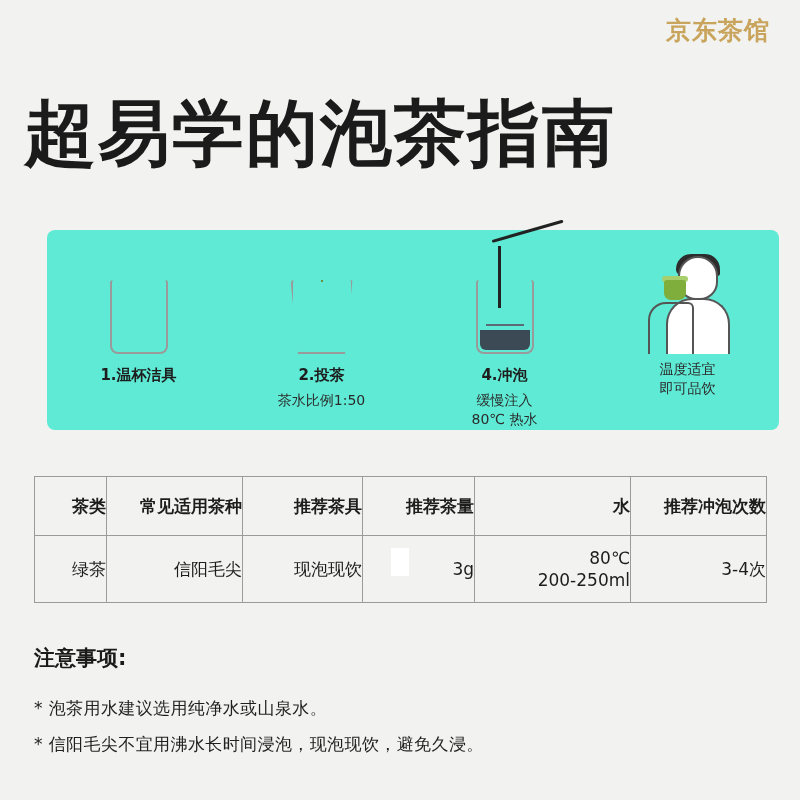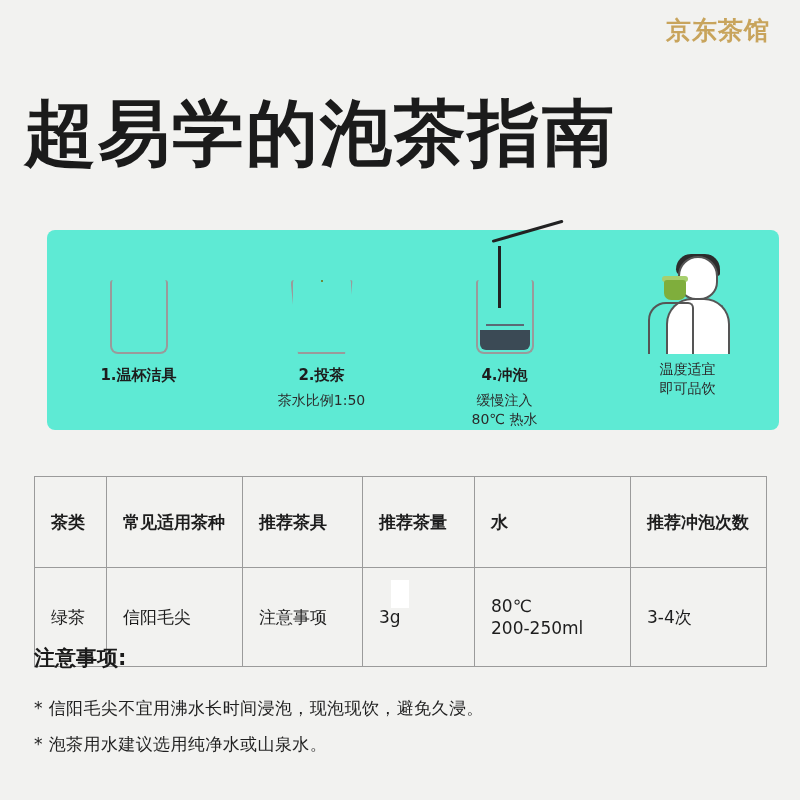--- a/index.html
+++ b/index.html
@@ -256,24 +256,24 @@
     top: 476px;
     left: 34px;
     width: 732px;
     border: 1px solid #9b9b9b;
     border-collapse: collapse;
     background: transparent;
     table-layout: fixed;
   }
   .table td, .table th {
     border: 1px solid #9b9b9b;
-    text-align: left;
+    text-align: right;
     font-family: "DejaVu Sans", sans-serif;
     color: #1d1d1d;
-    padding: 16px;
+    padding: 0;
   }
   .table thead th {
     height: 58px;
     font-size: 17px;
     font-weight: bold;
   }
   .table tbody td {
     height: 66px;
     font-size: 17px;
     font-weight: normal;
@@ -397,33 +397,33 @@
         <th>推荐茶具</th>
         <th>推荐茶量</th>
         <th>水</th>
         <th>推荐冲泡次数</th>
       </tr>
     </thead>
     <tbody>
       <tr>
         <td>绿茶</td>
         <td>信阳毛尖</td>
-        <td>注意事项</td>
+        <td>现泡现饮</td>
         <td class="amount-cell">
           <span class="smudge"></span>
           <span>3g</span>
         </td>
         <td class="cell-lines">
           <span>80℃</span>
           <span>200-250ml</span>
         </td>
         <td>3-4次</td>
       </tr>
     </tbody>
   </table>
 
   <div class="notes">
     <div class="notes-title">注意事项:</div>
+    <div class="note-item">* 泡茶用水建议选用纯净水或山泉水。</div>
     <div class="note-item">* 信阳毛尖不宜用沸水长时间浸泡，现泡现饮，避免久浸。</div>
-    <div class="note-item">* 泡茶用水建议选用纯净水或山泉水。</div>
   </div>
 
 </div>
 
 </body></html>

